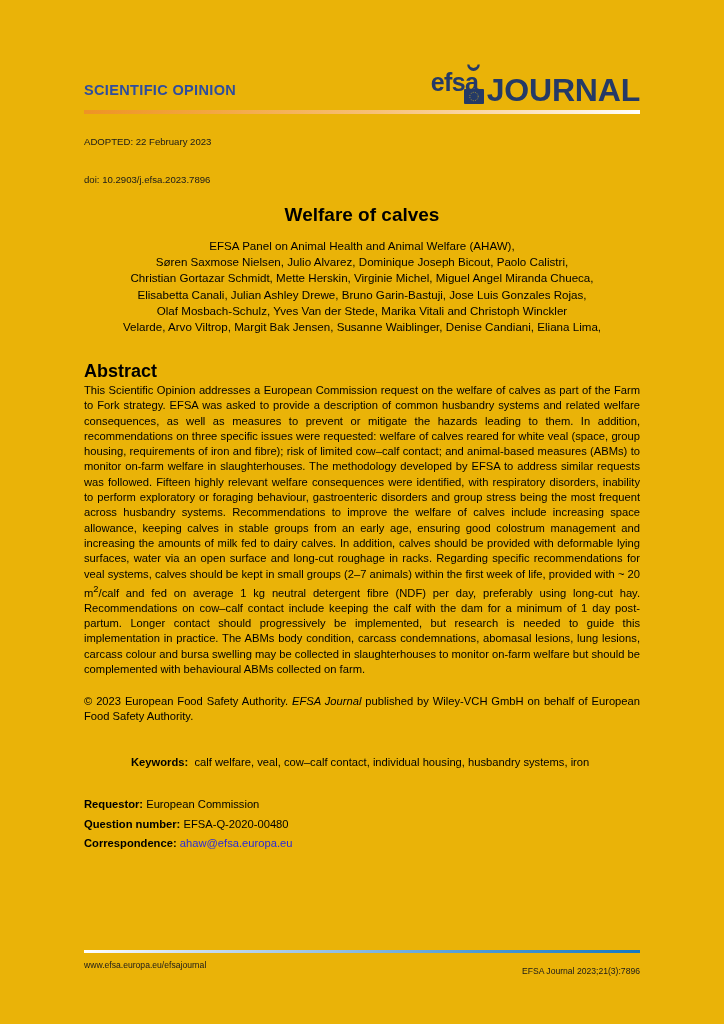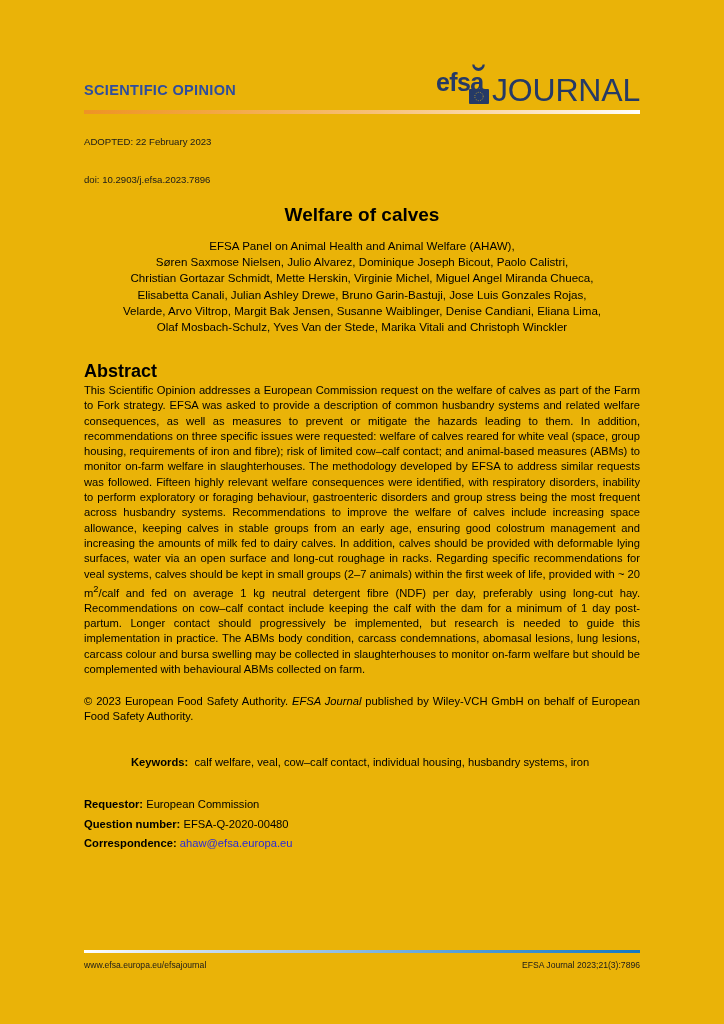--- a/index.html
+++ b/index.html
@@ -76,20 +76,21 @@
     background: #253a66;
     border-radius: 1px;
   }
   .logo-journal {
     font-size: 32px;
     letter-spacing: -0.2px;
     color: #253a66;
     line-height: 0.95;
     margin-left: -2px;
     margin-bottom: 1px;
+    font-weight: bold;
   }
   .rule-orange {
     position: absolute;
     left: 84px;
     top: 110px;
     width: 556px;
     height: 3.5px;
     background: linear-gradient(to right, #ee9324 0%, #f3a63f 22%, #f7c076 52%, #fbddb4 76%, #ffffff 100%);
   }
 
@@ -190,21 +191,21 @@
   }
   .footer {
     position: absolute;
     left: 84px;
     top: 960px;
     width: 556px;
     font-size: 8.6px;
     color: #1a1a1a;
   }
   .footer-left { position: absolute; left: 0; top: 0; }
-  .footer-right { position: absolute; right: 0; top: 0; margin-left: 41px; }
+  .footer-right { position: absolute; right: 0; top: 6px; margin-left: 41px; }
 </style>
 </head>
 <body>
 
 <div id="page">
 
   <div class="header">
     <div class="section-label">SCIENTIFIC OPINION</div>
 
     <div class="logo">
@@ -228,22 +229,22 @@
   <div class="meta meta-adopted">ADOPTED: 22 February 2023</div>
   <div class="meta meta-doi">doi: 10.2903/j.efsa.2023.7896</div>
 
   <div class="doc-title">Welfare of calves</div>
 
   <div class="authors">
     <div>EFSA Panel on Animal Health and Animal Welfare (AHAW),</div>
     <div>Søren Saxmose Nielsen, Julio Alvarez, Dominique Joseph Bicout, Paolo Calistri,</div>
     <div>Christian Gortazar Schmidt, Mette Herskin, Virginie Michel, Miguel Angel Miranda Chueca,</div>
     <div>Elisabetta Canali, Julian Ashley Drewe, Bruno Garin-Bastuji, Jose Luis Gonzales Rojas,</div>
+    <div>Olaf Mosbach-Schulz, Yves Van der Stede, Marika Vitali and Christoph Winckler</div>
     <div>Velarde, Arvo Viltrop, Margit Bak Jensen, Susanne Waiblinger, Denise Candiani, Eliana Lima,</div>
-    <div>Olaf Mosbach-Schulz, Yves Van der Stede, Marika Vitali and Christoph Winckler</div>
   </div>
 
   <div class="abstract-heading">Abstract</div>
   <div class="abstract-body"><span>This Scientific Opinion addresses a European Commission request on the welfare of calves as part of the Farm to Fork strategy. EFSA was asked to provide a description of common husbandry systems and related welfare consequences, as well as measures to prevent or mitigate the hazards leading to them. In addition, recommendations on three specific issues were requested: welfare of calves reared for white veal (space, group housing, requirements of iron and fibre); risk of limited cow–calf contact; and animal-based measures (ABMs) to monitor on-farm welfare in slaughterhouses. The methodology developed by EFSA to address similar requests was followed. Fifteen highly relevant welfare consequences were identified, with respiratory disorders, inability to perform exploratory or foraging behaviour, gastroenteric disorders and group stress being the most frequent across husbandry systems. Recommendations to improve the welfare of calves include increasing space allowance, keeping calves in stable groups from an early age, ensuring good colostrum management and increasing the amounts of milk fed to dairy calves. In addition, calves should be provided with deformable lying surfaces, water via an open surface and long-cut roughage in racks. Regarding specific recommendations for veal systems, calves should be kept in small groups (2–7 animals) within the first week of life, provided with ~ 20 m</span><sup>2</sup><span>/calf and fed on average 1 kg neutral detergent fibre (NDF) per day, preferably using long-cut hay. Recommendations on cow–calf contact include keeping the calf with the dam for a minimum of 1 day post-partum. Longer contact should progressively be implemented, but research is needed to guide this implementation in practice. The ABMs body condition, carcass condemnations, abomasal lesions, lung lesions, carcass colour and bursa swelling may be collected in slaughterhouses to monitor on-farm welfare but should be complemented with behavioural ABMs collected on farm.</span></div>
 
   <div class="copyright"><span>© 2023 European Food Safety Authority. </span><i>EFSA Journal</i><span> published by Wiley-VCH GmbH on behalf of European Food Safety Authority.</span></div>
 
   <div class="keywords"><b>Keywords:</b>&nbsp; <span>calf welfare, veal, cow–calf contact, individual housing, husbandry systems, iron</span></div>
 
   <div class="fields">

